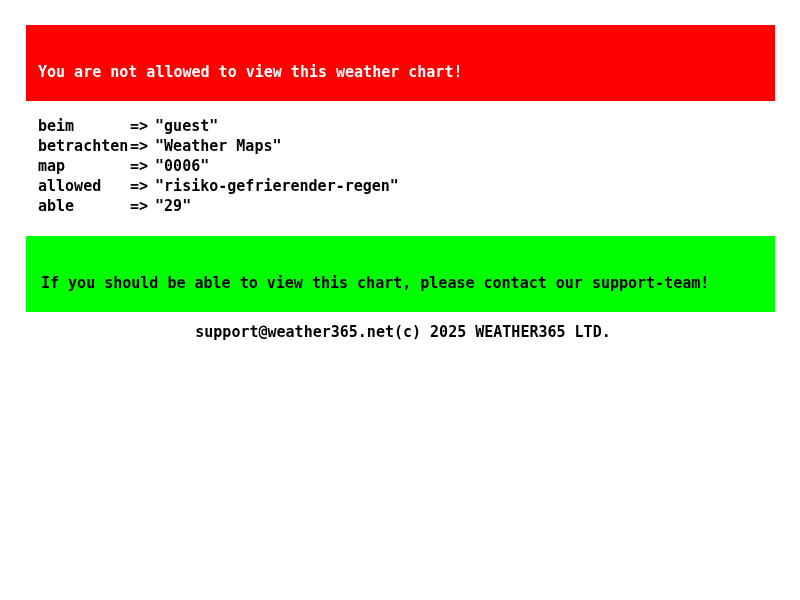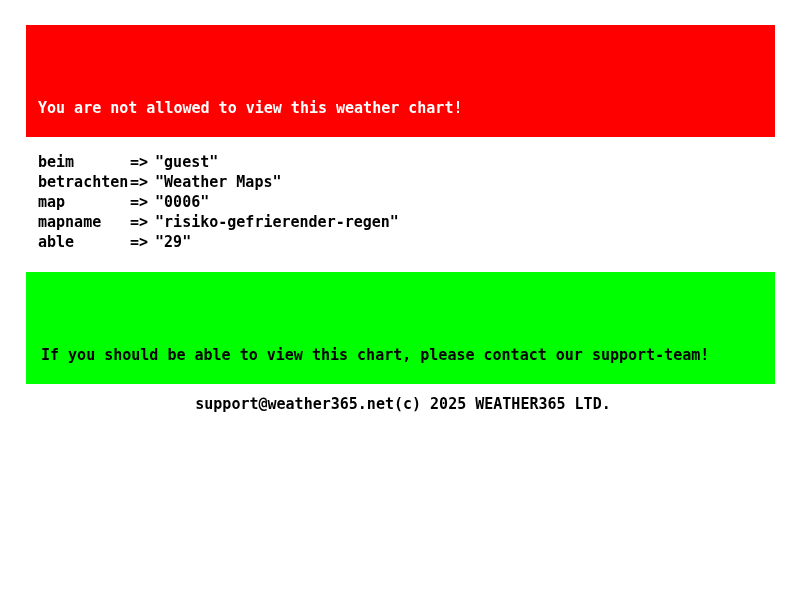--- a/index.html
+++ b/index.html
@@ -29,21 +29,20 @@
     color: #ffffff;
   }
   .banner-support {
     margin-top: 20px;
     background: #00ff00;
     color: #000000;
     padding-left: 15px;
   }
   .banner div {
     height: 18px;
-    margin-top: 36px;
   }
   .details {
     margin: 15px 0 0 38px;
     line-height: 20px;
   }
   .detail-row {
     height: 20px;
     white-space: pre;
   }
   .detail-key {
@@ -66,21 +65,21 @@
 <body>
 
 <div class="banner banner-error">
   <div>You are not allowed to view this weather chart!</div>
 </div>
 
 <div class="details">
   <div class="detail-row"><span class="detail-key">beim</span><span class="detail-arrow">=&gt;</span><span class="detail-value">"guest"</span></div>
   <div class="detail-row"><span class="detail-key">betrachten</span><span class="detail-arrow">=&gt;</span><span class="detail-value">"Weather Maps"</span></div>
   <div class="detail-row"><span class="detail-key">map</span><span class="detail-arrow">=&gt;</span><span class="detail-value">"0006"</span></div>
-  <div class="detail-row"><span class="detail-key">mapname</span><span class="detail-arrow">=&gt;</span><span class="detail-value">"risiko-gefrierender-regen"</span></div>
+  <div class="detail-row"><span class="detail-key">allowed</span><span class="detail-arrow">=&gt;</span><span class="detail-value">"risiko-gefrierender-regen"</span></div>
   <div class="detail-row"><span class="detail-key">able</span><span class="detail-arrow">=&gt;</span><span class="detail-value">"29"</span></div>
 </div>
 
 <div class="banner banner-support">
   <div>If you should be able to view this chart, please contact our support-team!</div>
 </div>
 
 <div class="footer">
   <span>support@weather365.net</span>
   <span>(c) 2025 WEATHER365 LTD.</span>

